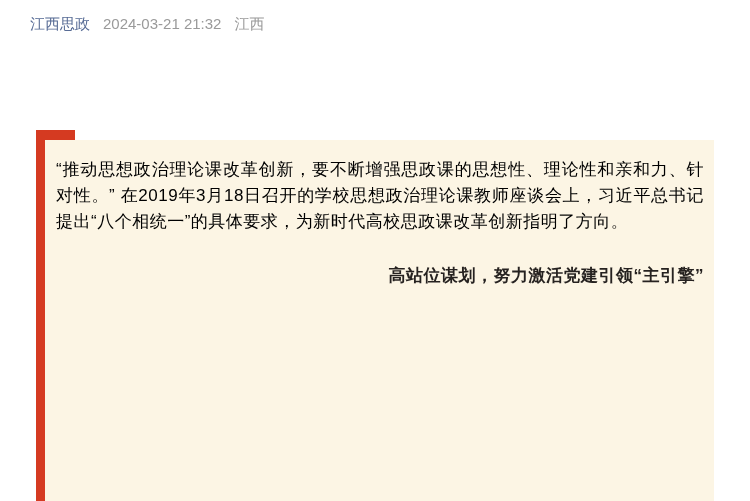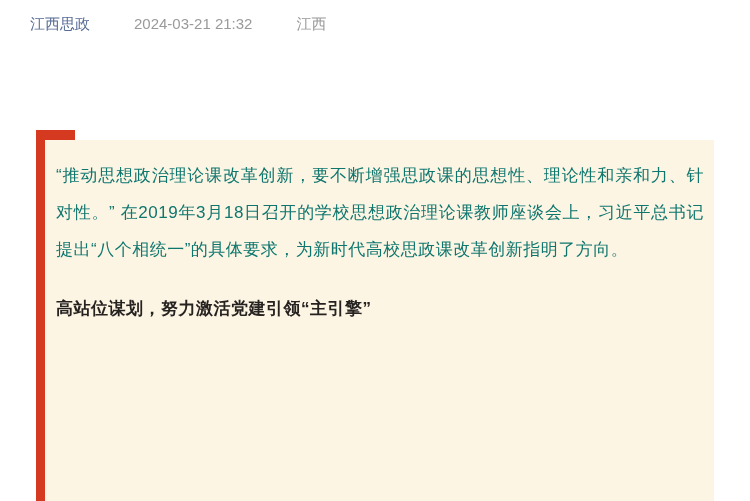--- a/index.html
+++ b/index.html
@@ -22,21 +22,20 @@
     font-weight: bold;
     color: #262626;
     letter-spacing: 0.5px;
   }
   .byline {
     margin: 14px 30px 0 30px;
     font-size: 15px;
     line-height: 20px;
     display: flex;
     align-items: center;
-    gap: 31px;
   }
   .byline .account {
     color: #576b95;
     cursor: pointer;
     text-decoration: none;
   }
   .byline .meta {
     color: #9a9a9a;
     margin-left: 13px;
     text-align: center;
@@ -68,34 +67,34 @@
     position: absolute;
     left: 9px;
     top: 10px;
     right: 0;
     bottom: 0;
     background: #fcf5e4;
     padding: 17px 10px 0 11px;
   }
   .quote-content p {
     font-size: 17px;
-    line-height: 37px;
-    color: #0f766e;
+    line-height: 26px;
+    color: #000000;
     letter-spacing: 0.5px;
     text-align: justify;
     margin-bottom: 28px;
   }
   .quote-content .subheading {
     margin-top: 20px;
     font-size: 17px;
     line-height: 26px;
     font-weight: bold;
     color: #262220;
     letter-spacing: 0.5px;
-    text-align: left;
+    text-align: right;
   }
 </style>
 </head>
 <body>
 
 <div class="article">
 
 
   <div class="byline">
     <a class="account">江西思政</a>

